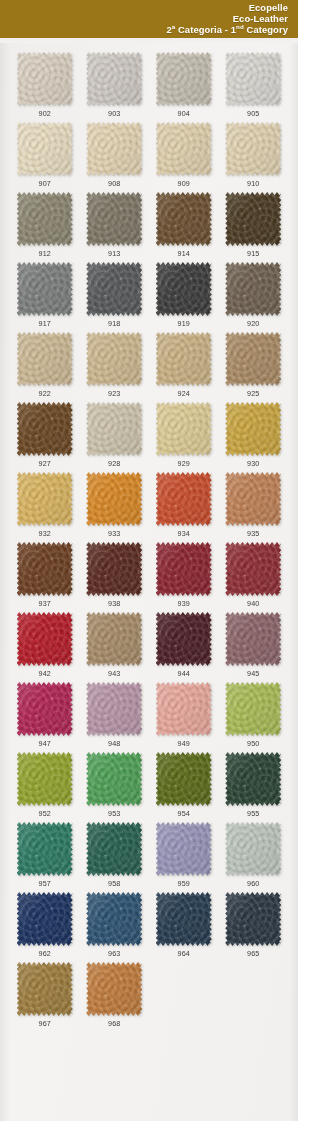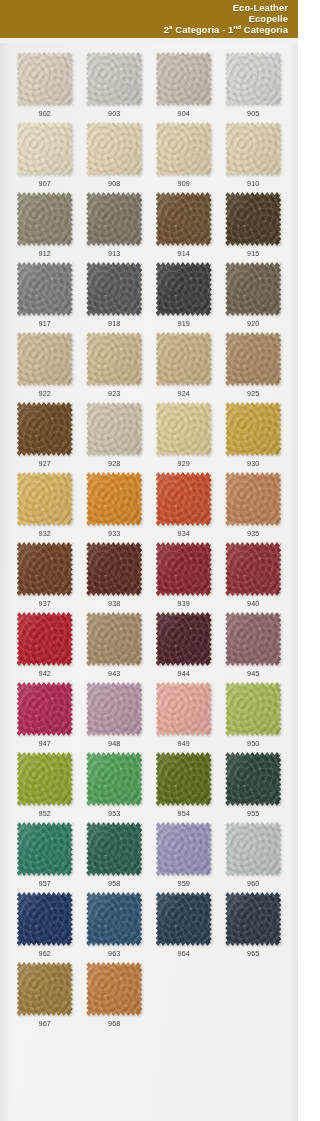--- a/index.html
+++ b/index.html
@@ -157,23 +157,23 @@
     pointer-events: none;
     background:
       linear-gradient(90deg, rgba(205,203,198,0.32) 0px, rgba(205,203,198,0) 10px),
       linear-gradient(270deg, rgba(205,203,198,0.30) 0px, rgba(205,203,198,0) 9px);
   }
 </style>
 </head>
 <body>
 
 <div class="header" style="background: rgb(154, 118, 24);">
+  <div class="header-line l1">Ecopelle</div>
   <div class="header-line l2">Eco-Leather</div>
-  <div class="header-line l1">Ecopelle</div>
-  <div class="header-line l3"><span>2</span><sup>a</sup><span> Categoria - 1</span><sup>nd</sup><span> Categoria</span></div>
+  <div class="header-line l3"><span>2</span><sup>a</sup><span> Categoria - 1</span><sup>nd</sup><span> Category</span></div>
 </div>
 <div class="header-shadow"></div>
 
 <div class="sheet" style="background-color: rgb(242, 241, 239);">
   <div class="grid" id="swatch-grid">
       <div class="cell">
         <div class="swatch-wrap">
           <div class="swatch" style="background-color: rgb(217, 207, 192);"></div>
         </div>
         <div class="label">902</div>

